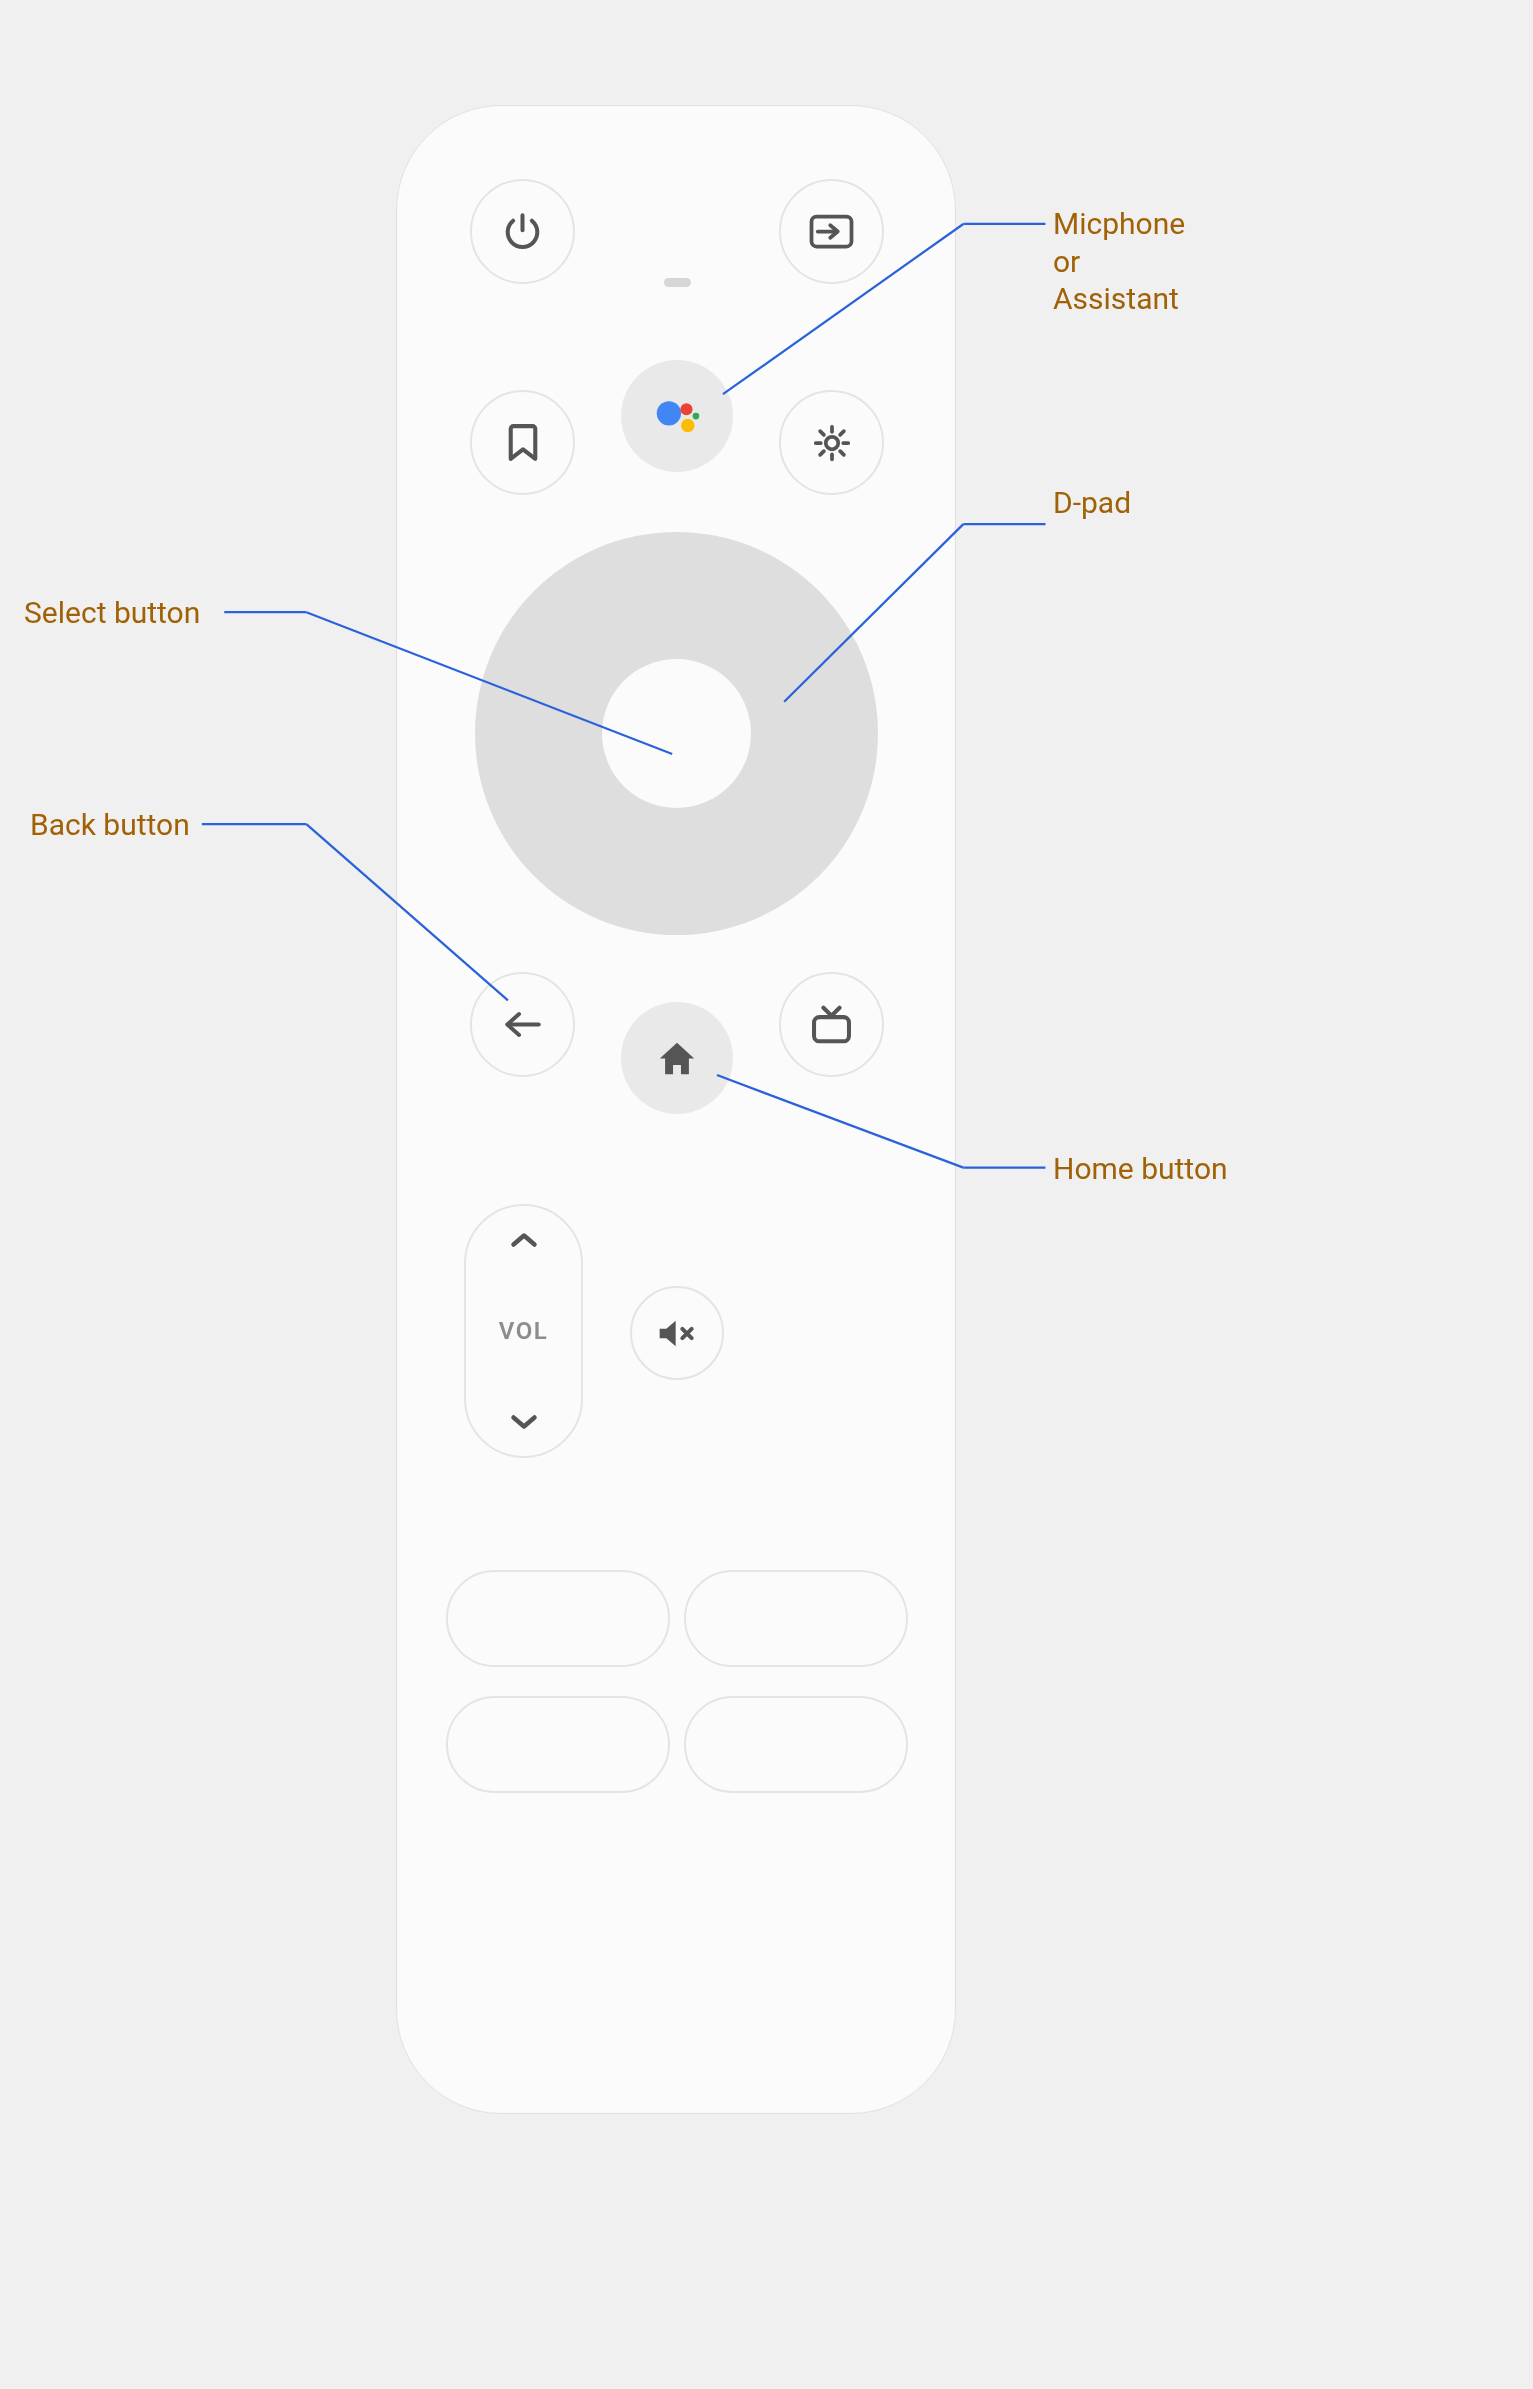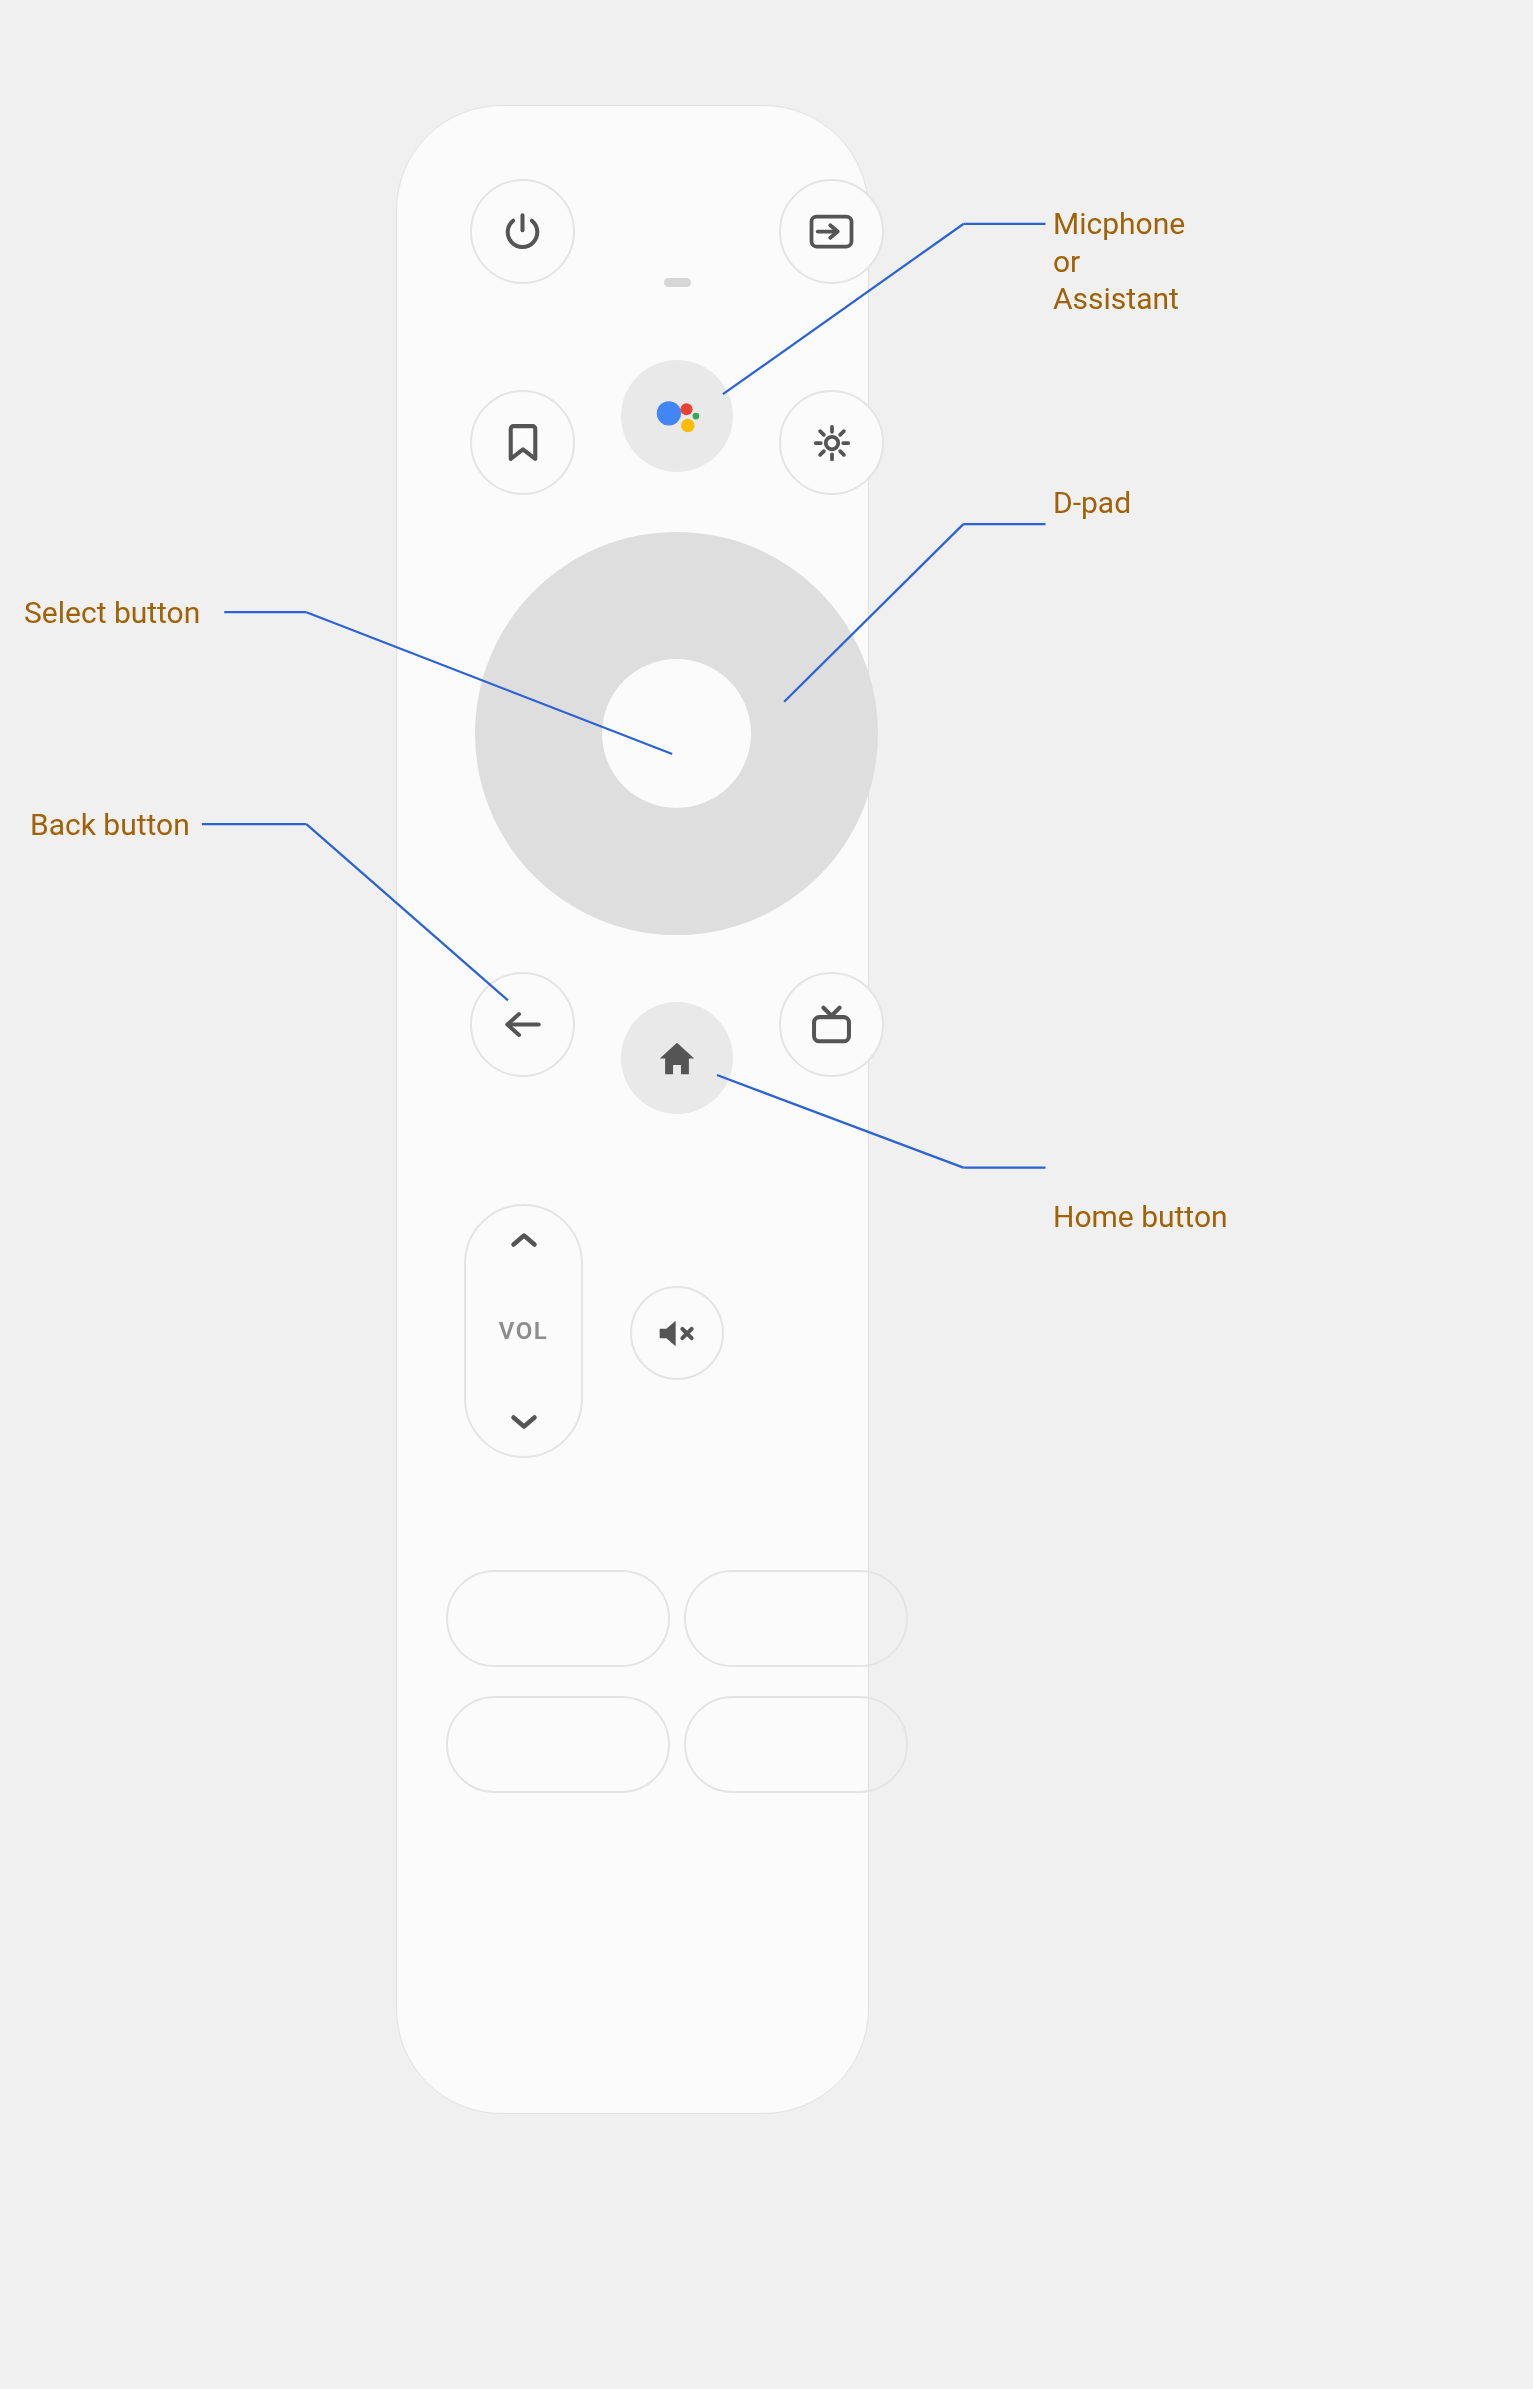--- a/index.html
+++ b/index.html
@@ -7,21 +7,21 @@
     background: #f0f0f0;
     font-family: -apple-system, BlinkMacSystemFont, "Segoe UI", Roboto, Helvetica, Arial, sans-serif;
     width: 1534px;
     height: 2389px;
     position: relative;
   }
   .remote {
     position: absolute;
     left: 396px;
     top: 105px;
-    width: 473px;
+    width: 560px;
     height: 2009px;
     background: #fbfbfb;
     border: 1.5px solid #e2e2e2;
     border-radius: 105px;
     box-shadow: inset 0 0 0 0.7px rgba(0,0,0,0.02);
   }
   .btn-circle {
     position: absolute;
     border: 2.2px solid #e4e4e4;
     background: #fbfbfb;
@@ -204,21 +204,21 @@
 <div class="annotation" style="left:1053px; top:205px; white-space:pre-line;">Micphone
 or
 Assistant</div>
 
 <div class="annotation" style="left:1053px; top:484px;">D-pad</div>
 
 <div class="annotation" style="left:24px; top:594px;text-align:center;">Select button</div>
 
 <div class="annotation" style="left:30px; top:806px;">Back button</div>
 
-<div class="annotation" style="left:1053px; top:1150px;margin-top:48px;">Home button</div>
+<div class="annotation" style="left:1053px; top:1150px;">Home button</div>
 
 <svg class="leader" viewBox="0 0 2054 3200" width="1534" height="2389">
 
   <line x1="1400" y1="300" x2="1290" y2="300"></line>
   <line x1="1290" y1="300" x2="968" y2="528"></line>
 
   <line x1="1400" y1="702" x2="1290" y2="702"></line>
   <line x1="1290" y1="702" x2="1050" y2="940"></line>
 
   <line x1="300" y1="820" x2="410" y2="820"></line>

